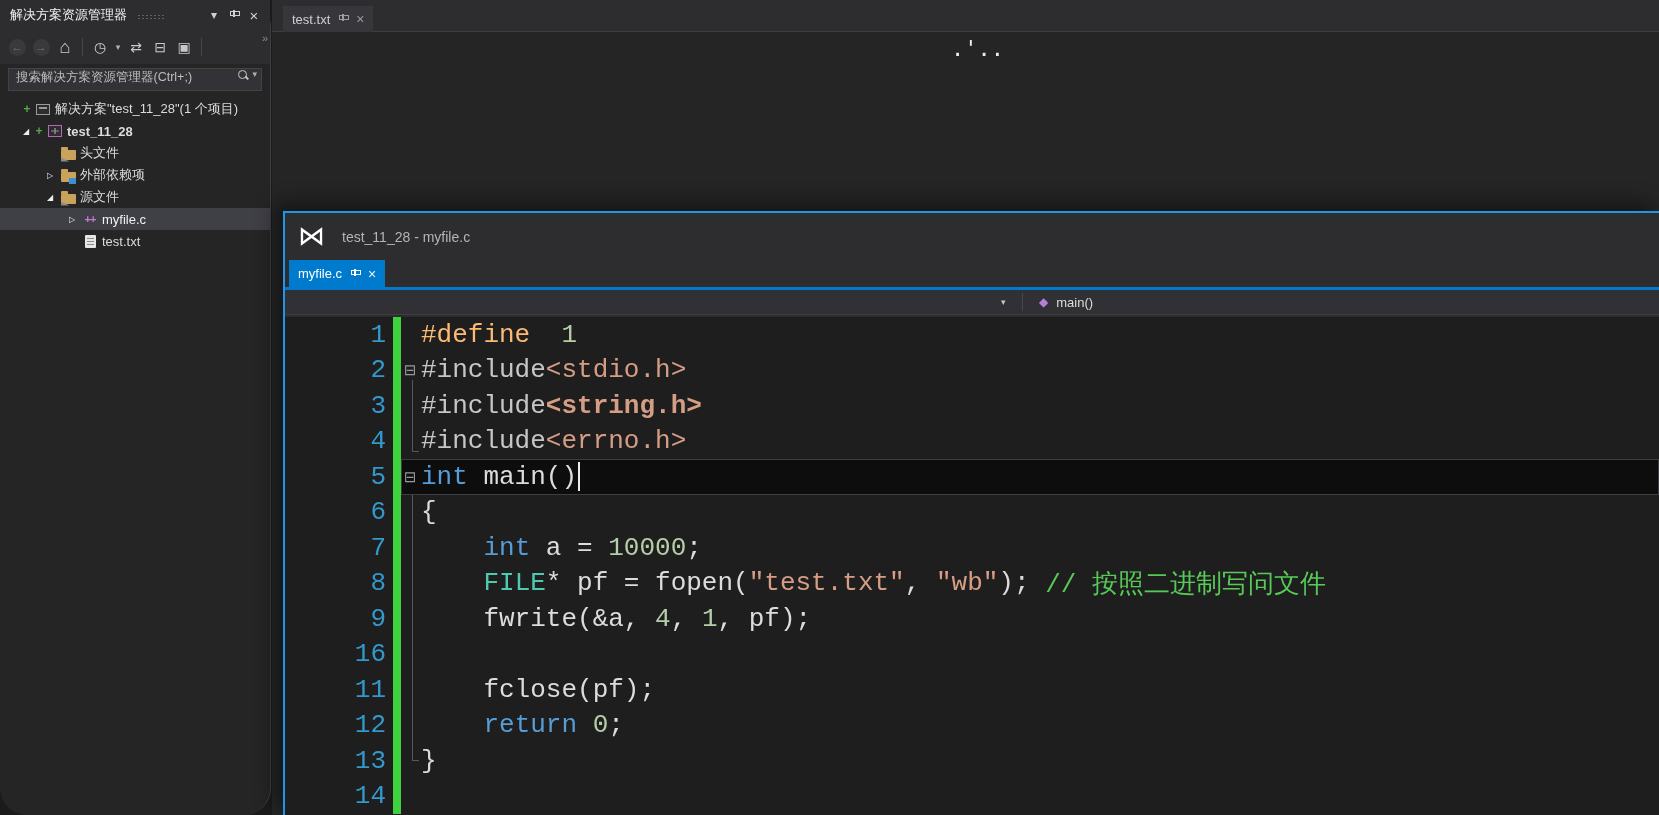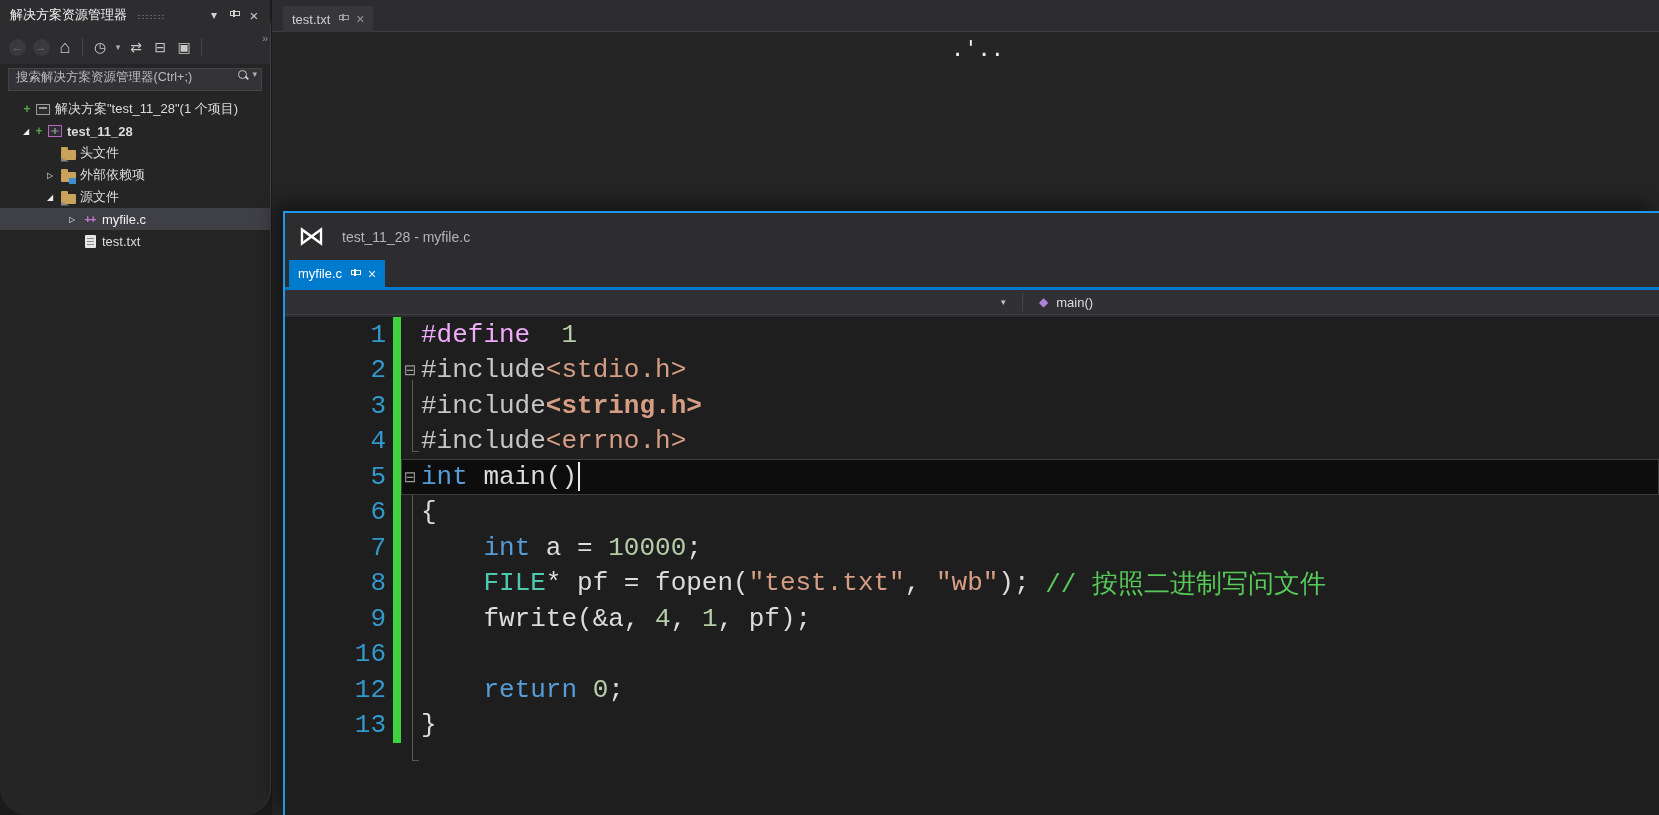--- a/index.html
+++ b/index.html
@@ -229,26 +229,28 @@
     <span class="combo-arrow">▾</span>
     <span class="nav-sep"></span>
     <div class="member-combo">
       <span class="cube-icon">◆</span>
       <span>main()</span>
     </div>
   </div>
   <div class="fw-code" id="code">
     <div class="fold-guide" style="top:63px;height:72px;"></div>
     <div class="fold-guide" style="top:171px;height:273px;"></div>
-  <div class="code-line"><span class="ln">1</span><span class="gbar"></span><span class="rowbody"><span class="fold"></span><span class="ctext"><span style="color: #f0abfc;">#define </span><span style="color: rgb(220, 220, 220);"> </span><span style="color: rgb(181, 206, 168);">1</span></span></span></div>
+  <div class="code-line"><span class="ln">1</span><span class="gbar"></span><span class="rowbody"><span class="fold"></span><span class="ctext"><span style="color: #fdba74;">#define </span><span style="color: rgb(220, 220, 220);"> </span><span style="color: rgb(181, 206, 168);">1</span></span></span></div>
       <div class="code-line"><span class="ln">2</span><span class="gbar"></span><span class="rowbody"><span class="fold">⊟</span><span class="ctext"><span style="color: rgb(198, 198, 198);">#include</span><span style="color: rgb(214, 157, 133);">&lt;stdio.h&gt;</span></span></span></div>
       <div class="code-line"><span class="ln">3</span><span class="gbar"></span><span class="rowbody"><span class="fold"></span><span class="ctext"><span style="color: rgb(198, 198, 198);">#include</span><span style="color: rgb(214, 157, 133); font-weight: bold;">&lt;string.h&gt;</span></span></span></div>
       <div class="code-line"><span class="ln">4</span><span class="gbar"></span><span class="rowbody"><span class="fold"></span><span class="ctext"><span style="color: rgb(198, 198, 198);">#include</span><span style="color: rgb(214, 157, 133);">&lt;errno.h&gt;</span></span></span></div>
       <div class="code-line current"><span class="ln">5</span><span class="gbar"></span><span class="rowbody"><span class="fold">⊟</span><span class="ctext"><span style="color: rgb(86, 156, 214);">int</span><span style="color: rgb(220, 220, 220);"> main()</span><span class="caret"></span></span></span></div>
       <div class="code-line"><span class="ln">6</span><span class="gbar"></span><span class="rowbody"><span class="fold"></span><span class="ctext"><span style="color: rgb(220, 220, 220);">{</span></span></span></div>
       <div class="code-line"><span class="ln">7</span><span class="gbar"></span><span class="rowbody"><span class="fold"></span><span class="ctext"><span style="color: rgb(220, 220, 220);">    </span><span style="color: rgb(86, 156, 214);">int</span><span style="color: rgb(220, 220, 220);"> a = </span><span style="color: rgb(181, 206, 168);">10000</span><span style="color: rgb(220, 220, 220);">;</span></span></span></div>
       <div class="code-line"><span class="ln">8</span><span class="gbar"></span><span class="rowbody"><span class="fold"></span><span class="ctext"><span style="color: rgb(220, 220, 220);">    </span><span style="color: rgb(78, 201, 176);">FILE</span><span style="color: rgb(220, 220, 220);">* pf = fopen(</span><span style="color: rgb(214, 157, 133);">"test.txt"</span><span style="color: rgb(220, 220, 220);">, </span><span style="color: rgb(214, 157, 133);">"wb"</span><span style="color: rgb(220, 220, 220);">); </span><span style="color: rgb(87, 201, 87);">// 按照二进制写问文件</span></span></span></div>
       <div class="code-line"><span class="ln">9</span><span class="gbar"></span><span class="rowbody"><span class="fold"></span><span class="ctext"><span style="color: rgb(220, 220, 220);">    fwrite(&amp;a, </span><span style="color: rgb(181, 206, 168);">4</span><span style="color: rgb(220, 220, 220);">, </span><span style="color: rgb(181, 206, 168);">1</span><span style="color: rgb(220, 220, 220);">, pf);</span></span></span></div>
       <div class="code-line"><span class="ln">16</span><span class="gbar"></span><span class="rowbody"><span class="fold"></span><span class="ctext"></span></span></div>
+      <div class="code-line"><span class="ln">11</span><span class="gbar"></span><span class="rowbody"><span class="fold"></span><span class="ctext"><span style="color: rgb(220, 220, 220);">    fclose(pf);</span></span></span></div>
       <div class="code-line"><span class="ln">12</span><span class="gbar"></span><span class="rowbody"><span class="fold"></span><span class="ctext"><span style="color: rgb(220, 220, 220);">    </span><span style="color: rgb(86, 156, 214);">return</span><span style="color: rgb(220, 220, 220);"> </span><span style="color: rgb(181, 206, 168);">0</span><span style="color: rgb(220, 220, 220);">;</span></span></span></div>
       <div class="code-line"><span class="ln">13</span><span class="gbar"></span><span class="rowbody"><span class="fold"></span><span class="ctext"><span style="color: rgb(220, 220, 220);">}</span></span></span></div>
+      <div class="code-line"><span class="ln">14</span><span class="gbar"></span><span class="rowbody"><span class="fold"></span><span class="ctext"></span></span></div>
     </div>
 </div>
 
 </body></html>

